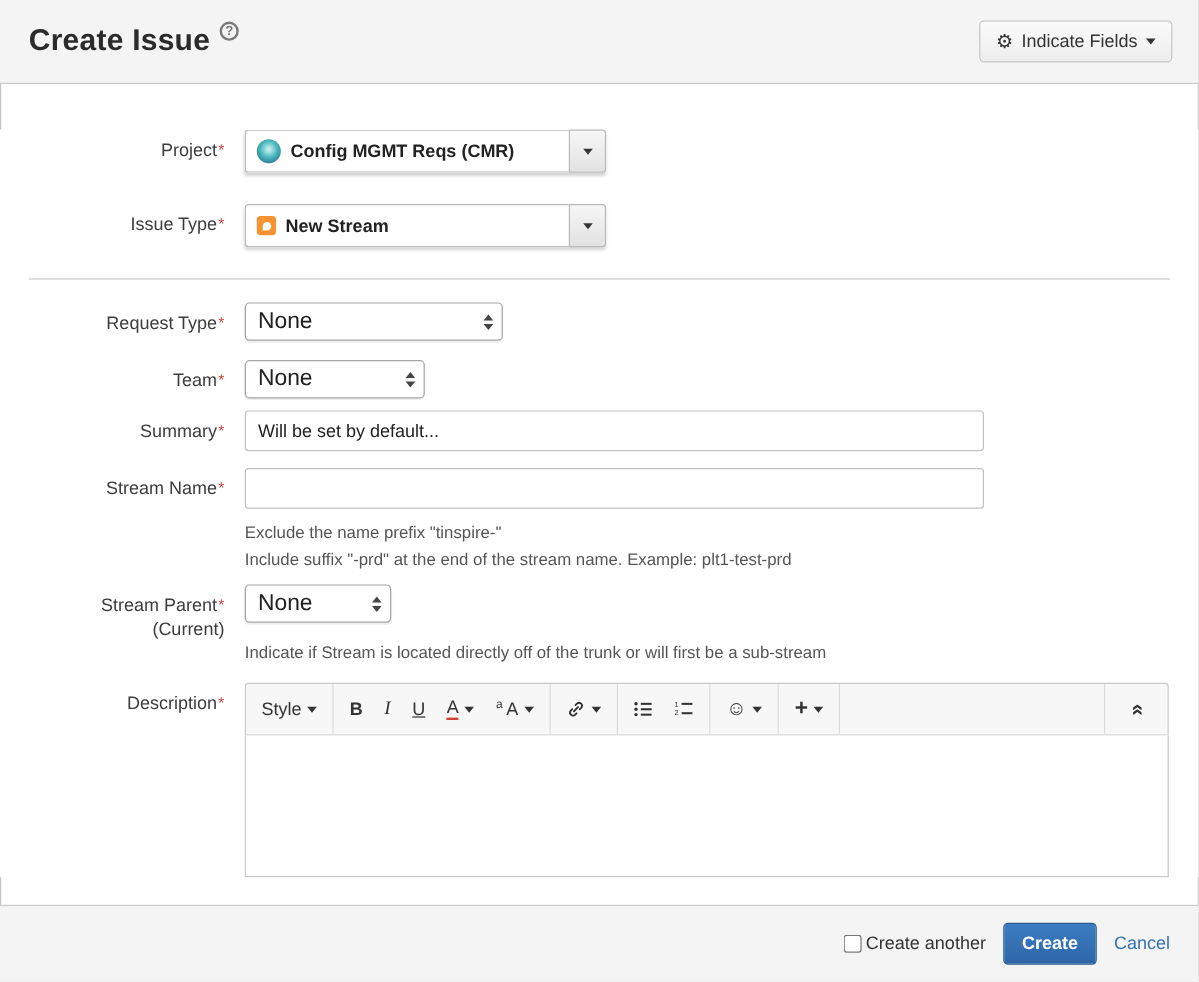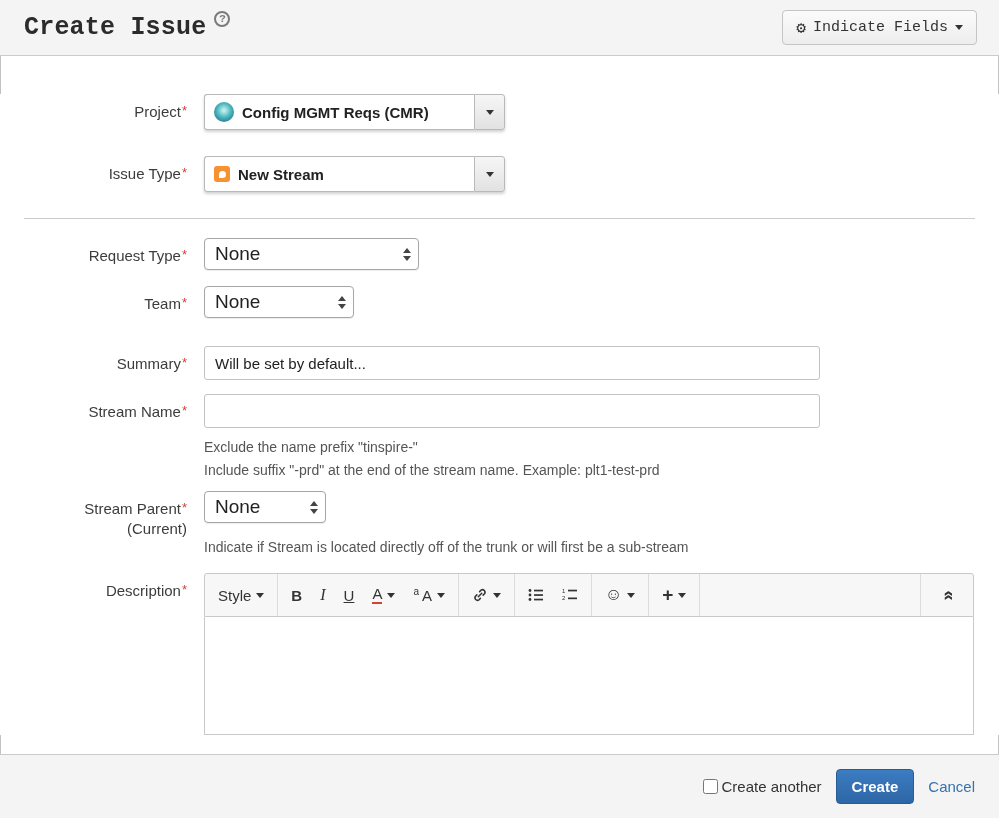--- a/index.html
+++ b/index.html
@@ -1,20 +1,20 @@
 <!DOCTYPE html>
 <html><head>
 <meta charset="utf-8">
 <style>
   * { margin:0; padding:0; box-sizing:border-box; }
   html,body { width:999px; height:818px; background:#fff; font-family:"Liberation Sans", sans-serif; }
   .dialog { position:relative; width:999px; height:818px; background:#fff; overflow:hidden; box-shadow: inset 0 0 0 1px #c3c3c3; }
 
   
-  .header { height:56px; background:#f4f4f4; border-bottom:1px solid #cbcbcb; display:flex; align-items:center; padding:0 22px 0 24px;font-family:Liberation Mono, monospace; }
+  .header { height:70px; background:#f4f4f4; border-bottom:1px solid #cbcbcb; display:flex; align-items:center; padding:0 22px 0 24px; }
   .title { font-size:25px; font-weight:bold; color:#2b2b2b; letter-spacing:0.2px; }
   .help-badge { width:16px; height:16px; border:2px solid #7a7a7a; border-radius:50%; color:#7a7a7a;
     font-size:11px; font-weight:bold; display:flex; align-items:center; justify-content:center;
     margin-left:8px; position:relative; top:-9px; cursor:pointer; }
   .hspacer { flex:1; }
   .cfg-btn { display:flex; align-items:center; gap:7px; height:35px; padding:0 13px; border:1px solid #c5c5c5;
     border-radius:4px; background:linear-gradient(#fbfbfb,#ededed); color:#333; font-size:15px; cursor:pointer; }
   .gear { font-size:16px; color:#333; }
   .caret { width:0; height:0; border-left:4px solid transparent; border-right:4px solid transparent; border-top:5px solid #333; }
 
@@ -158,21 +158,21 @@
         <div class="sel" style="width:150px;">
           <span>None</span>
           <span class="spin">
               <i class="u"></i>
               <i class="d"></i>
             </span>
         </div>
       </div>
     </div>
 
-    <div class="row" style="margin-top:28px;">
+    <div class="row" style="margin-top:10px;">
       <div class="lbl">
         <span>Summary</span><span class="req">*</span>
       </div>
       <div class="fieldcol">
         <input class="txt" type="text" value="Will be set by default..." style="">
       </div>
     </div>
 
     <div class="row" style="margin-top:14px;">
       <div class="lbl">

